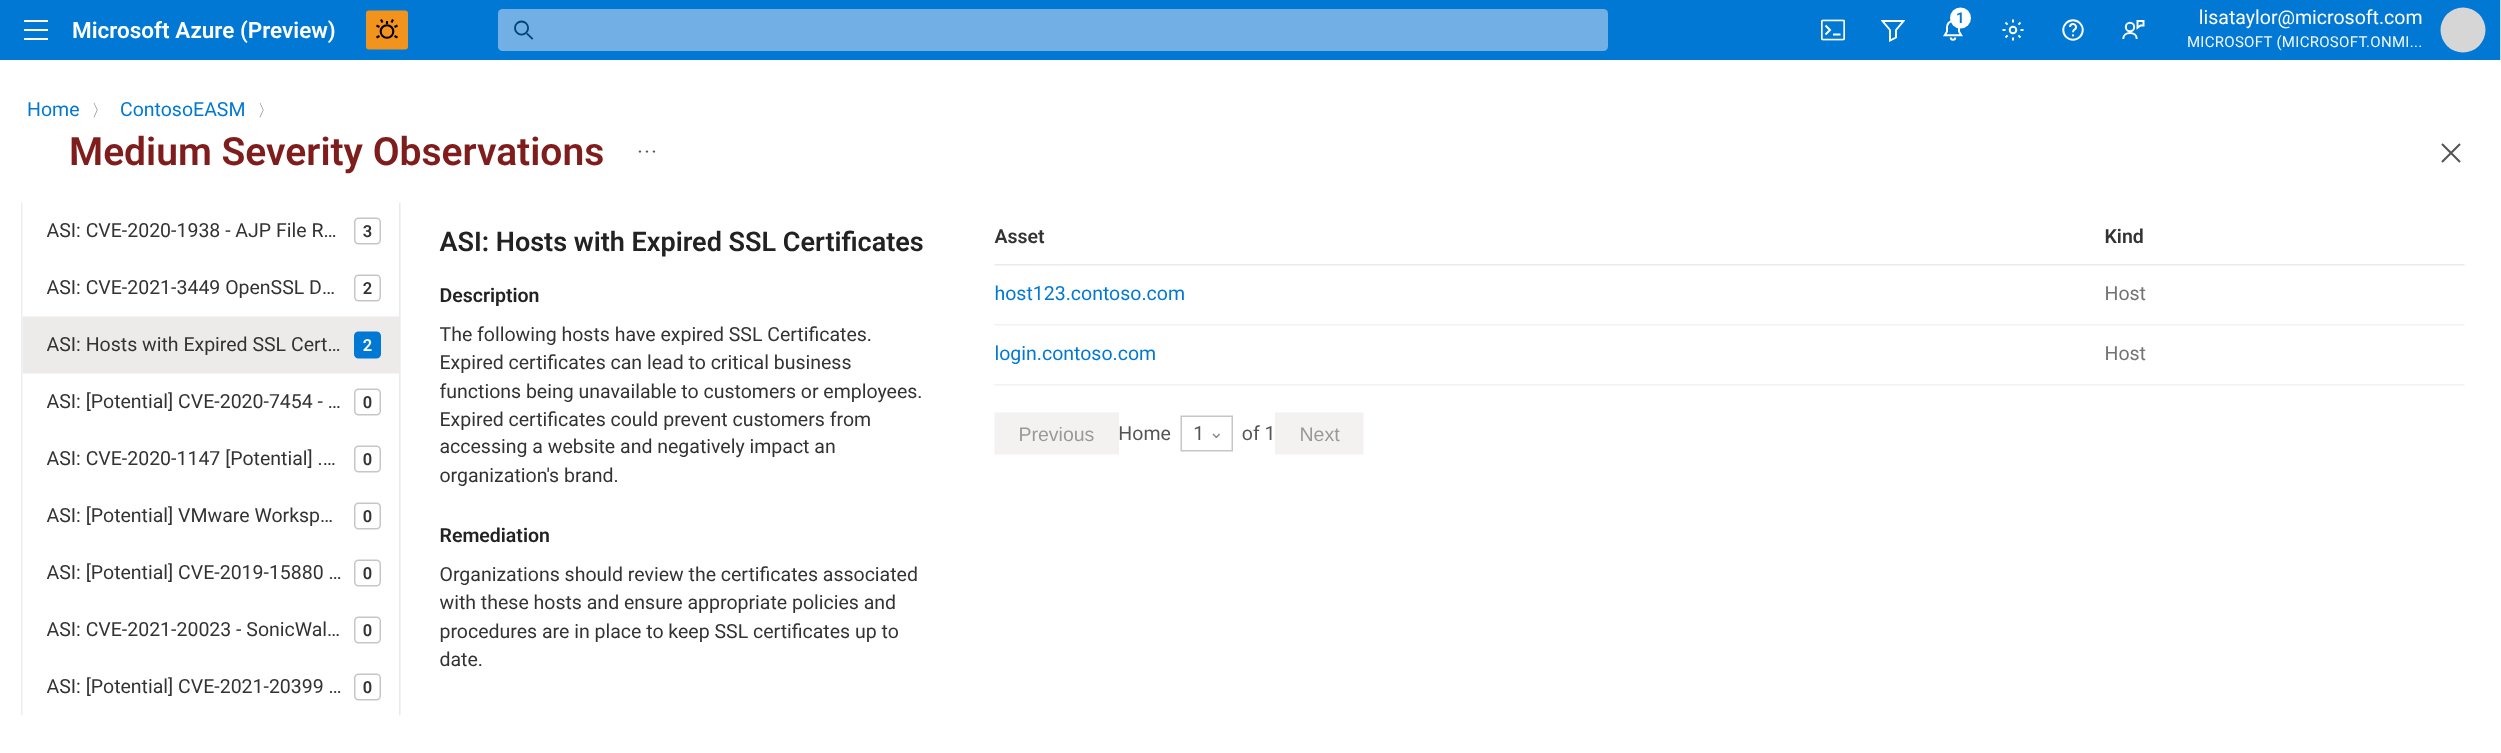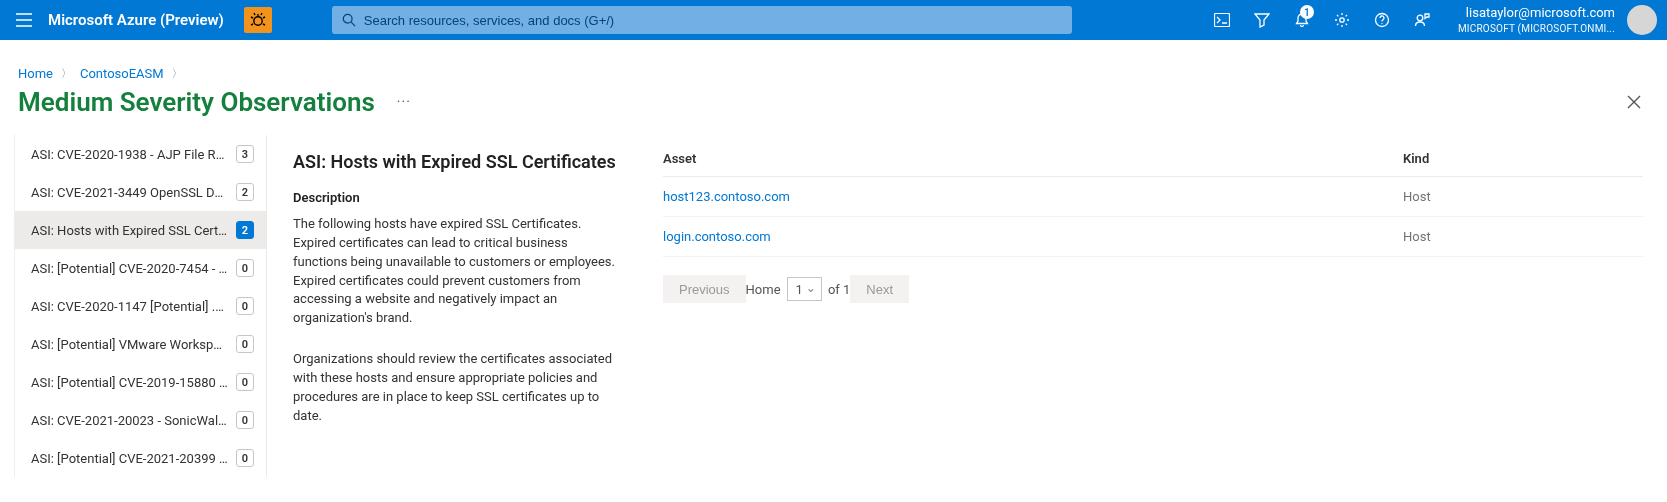--- a/index.html
+++ b/index.html
@@ -21,21 +21,21 @@
     .account .tenant { font-size: 10px; opacity: 0.95; letter-spacing: 0.2px; }
     .avatar { width: 30px; height:30px; border-radius:50%; background:#d6d6d6; margin: 0 10px 0 4px; }
 
     
     .breadcrumb { display:flex; align-items:center; gap: 8px; padding: 26px 18px 0 18px; font-size: 13px; }
     .breadcrumb a { color: #0078d4; text-decoration: none; }
     .breadcrumb .chev { color: #888; font-size: 11px; }
 
     
     .page-header { display:flex; align-items:center; padding: 6px 18px 18px 18px; }
-    .page-title { font-size: 26px; font-weight: 600; color: #15803d; flex: 0 0 auto; }
+    .page-title { font-size: 26px; font-weight: 600; color: #7f1d1d; flex: 0 0 auto; margin-left: 28px; }
     .ellipsis { margin-left: 22px; color:#555; font-size: 14px; letter-spacing: 1px; cursor:pointer; }
     .close-x { margin-left: auto; font-size:18px; color:#555; cursor:pointer; padding-right: 8px; }
 
     
     .body { display:flex; padding: 0 0 0 14px; }
     .sidebar { width: 252px; flex-shrink: 0; border-left: 1px solid #eee; padding-left: 0; }
     .side-item { display:flex; align-items:center; height: 38px; padding: 0 12px 0 16px; cursor:pointer; font-size: 13px; color:#333; }
     .side-item.selected { background: #edebe9; }
     .side-label { flex:1; white-space: nowrap; overflow: hidden; text-overflow: ellipsis; padding-right: 8px; }
     .side-badge { min-width: 18px; height: 18px; border-radius:3px; display:flex; align-items:center; justify-content:center; font-size: 11px; font-weight:600; border: 1px solid #c8c6c4; background: #fff; color: #333; }
@@ -79,21 +79,20 @@
     <svg width="16" height="16" viewBox="0 0 16 16">
         <circle cx="8" cy="9" r="4.2" fill="none" stroke="#000" stroke-width="1.4"></circle>
         <path stroke="#000" stroke-width="1.4" d="M8 4V2M3 6l-2-1M13 6l2-1M3 12l-2 1M13 12l2 1M5 3l-1-2M11 3l1-2"></path>
       </svg>
   </div>
   <div class="searchbox">
     <svg width="14" height="14" viewBox="0 0 16 16" style="margin-right:8px">
         <circle cx="6.5" cy="6.5" r="5" fill="none" stroke="#004578" stroke-width="1.4"></circle>
         <path stroke="#004578" stroke-width="1.4" d="M10.5 10.5L15 15"></path>
       </svg>
-    <input type="text" placeholder="Search resources, services, and docs (G+/)" style="">
   </div>
   <div class="topbar-icons">
     <div class="topbar-icon">
       <svg width="16" height="14" viewBox="0 0 16 14">
           <rect x="0.5" y="0.5" width="15" height="13" rx="1" fill="none" stroke="#fff" stroke-width="1.2"></rect>
           <path stroke="#fff" stroke-width="1.3" fill="none" d="M3 4l3 3-3 3M8 10h5"></path>
         </svg>
     </div>
     <div class="topbar-icon">
       <svg width="16" height="16" viewBox="0 0 16 16">
@@ -190,20 +189,21 @@
     </div>
   </div>
 
   <div class="divider"></div>
 
   <div class="main">
     <div class="detail-left">
       <h2 class="detail-title">ASI: Hosts with Expired SSL Certificates</h2>
       <div class="section-label">Description</div>
       <div class="section-text">The following hosts have expired SSL Certificates. Expired certificates can lead to critical business functions being unavailable to customers or employees. Expired certificates could prevent customers from accessing a website and negatively impact an organization's brand.</div>
+      <div class="section-label">Remediation</div>
       <div class="section-text">Organizations should review the certificates associated with these hosts and ensure appropriate policies and procedures are in place to keep SSL certificates up to date.</div>
     </div>
 
     <div class="detail-right">
       <div class="asset-head">
         <div class="asset-col-asset">Asset</div>
         <div class="asset-col-kind">Kind</div>
       </div>
       <div class="asset-row">
         <a href="#" class="link">host123.contoso.com</a>

